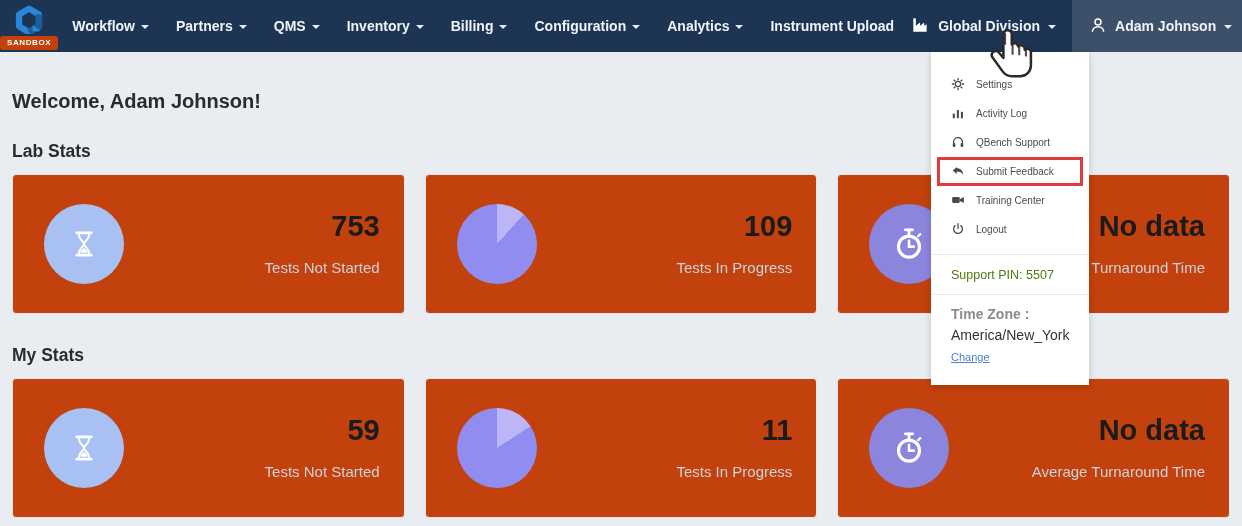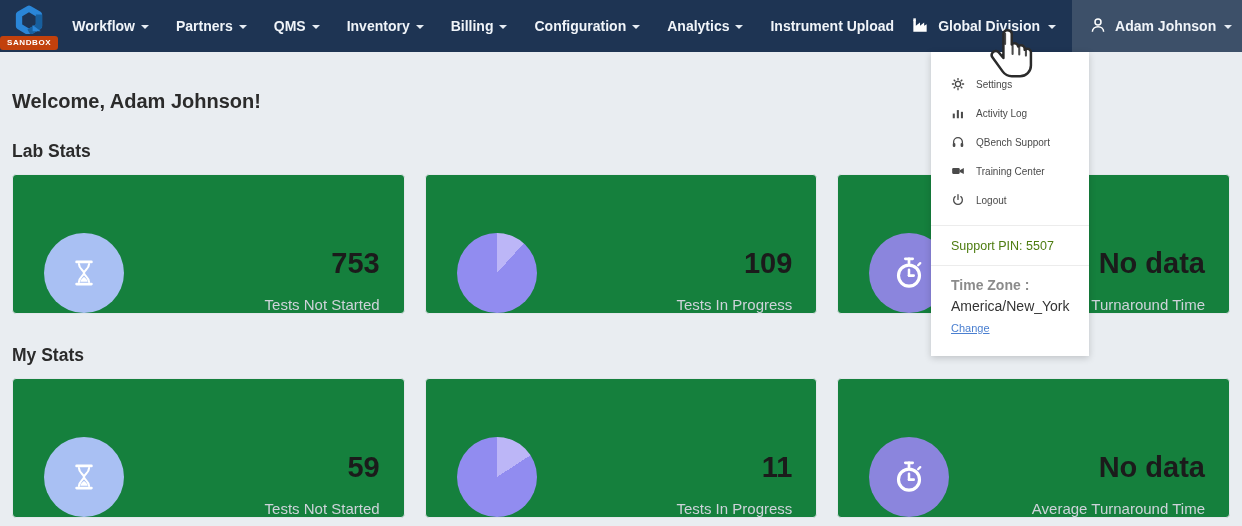--- a/index.html
+++ b/index.html
@@ -34,22 +34,22 @@
     height: 100%; padding: 0 17px; background: #3d5069; cursor: pointer; white-space: nowrap;
   }
 
   
   main { padding: 0 12px; }
   .welcome { font-size: 20px; font-weight: bold; color: #2b2b2b; margin-top: 38px; }
   .section-title { font-size: 17.5px; font-weight: bold; color: #2b2b2b; margin-top: 28px; margin-bottom: 12px; }
   .section-title.second { margin-top: 31px; }
   .cards { display: grid; grid-template-columns: repeat(3, 1fr); gap: 20px; }
   .card {
-    height: 140px; background: #15803d; border: 1px solid #e3e7eb; border-radius: 4px;
-    display: flex; align-items: flex-end;
+    height: 140px; background: #c2410c; border: 1px solid #e3e7eb; border-radius: 4px;
+    display: flex; align-items: center;
   }
   .icon-circle {
     width: 80px; height: 80px; border-radius: 50%; margin-left: 31px; flex: none;
     display: flex; align-items: center; justify-content: center;
   }
   .circle-blue { background: #a9c0f3; }
   .circle-purple { background: #8b85dd; }
   .pie { width: 80px; height: 80px; border-radius: 50%; margin-left: 31px; flex: none; }
   .pie-lab { background: conic-gradient(#bcb6f7 0deg 42deg, #918cf0 42deg 360deg); }
   .pie-my  { background: conic-gradient(#bcb6f7 0deg 57deg, #918cf0 57deg 360deg); }
@@ -279,20 +279,28 @@
   <div class="menu-item">
     <span>
       <svg width="14" height="14" viewBox="0 0 24 24">
           <path d="M4.5 15v-3a7.5 7.5 0 0 1 15 0v3" fill="none" stroke="#4a4a4a" stroke-width="2.2"></path>
           <rect x="3" y="13.5" width="4.5" height="7" rx="2" fill="#4a4a4a"></rect>
           <rect x="16.5" y="13.5" width="4.5" height="7" rx="2" fill="#4a4a4a"></rect>
         </svg>
     </span>
     <span>QBench Support</span>
   </div>
+  <div class="menu-item flagged">
+    <span>
+      <svg width="14" height="14" viewBox="0 0 24 24">
+          <path d="M10 5L3 11l7 6v-4.2c5 0 8.8 2 11 5.7-.3-6.8-4.5-11.3-11-11.3z" fill="#4a4a4a"></path>
+        </svg>
+    </span>
+    <span>Submit Feedback</span>
+  </div>
   <div class="menu-item">
     <span>
       <svg width="14" height="14" viewBox="0 0 24 24">
           <g fill="#4a4a4a">
             <rect x="2" y="7" width="13" height="10" rx="2"></rect>
             <path d="M15 10.5l7-3.5v10l-7-3.5z"></path>
           </g>
         </svg>
     </span>
     <span>Training Center</span>

